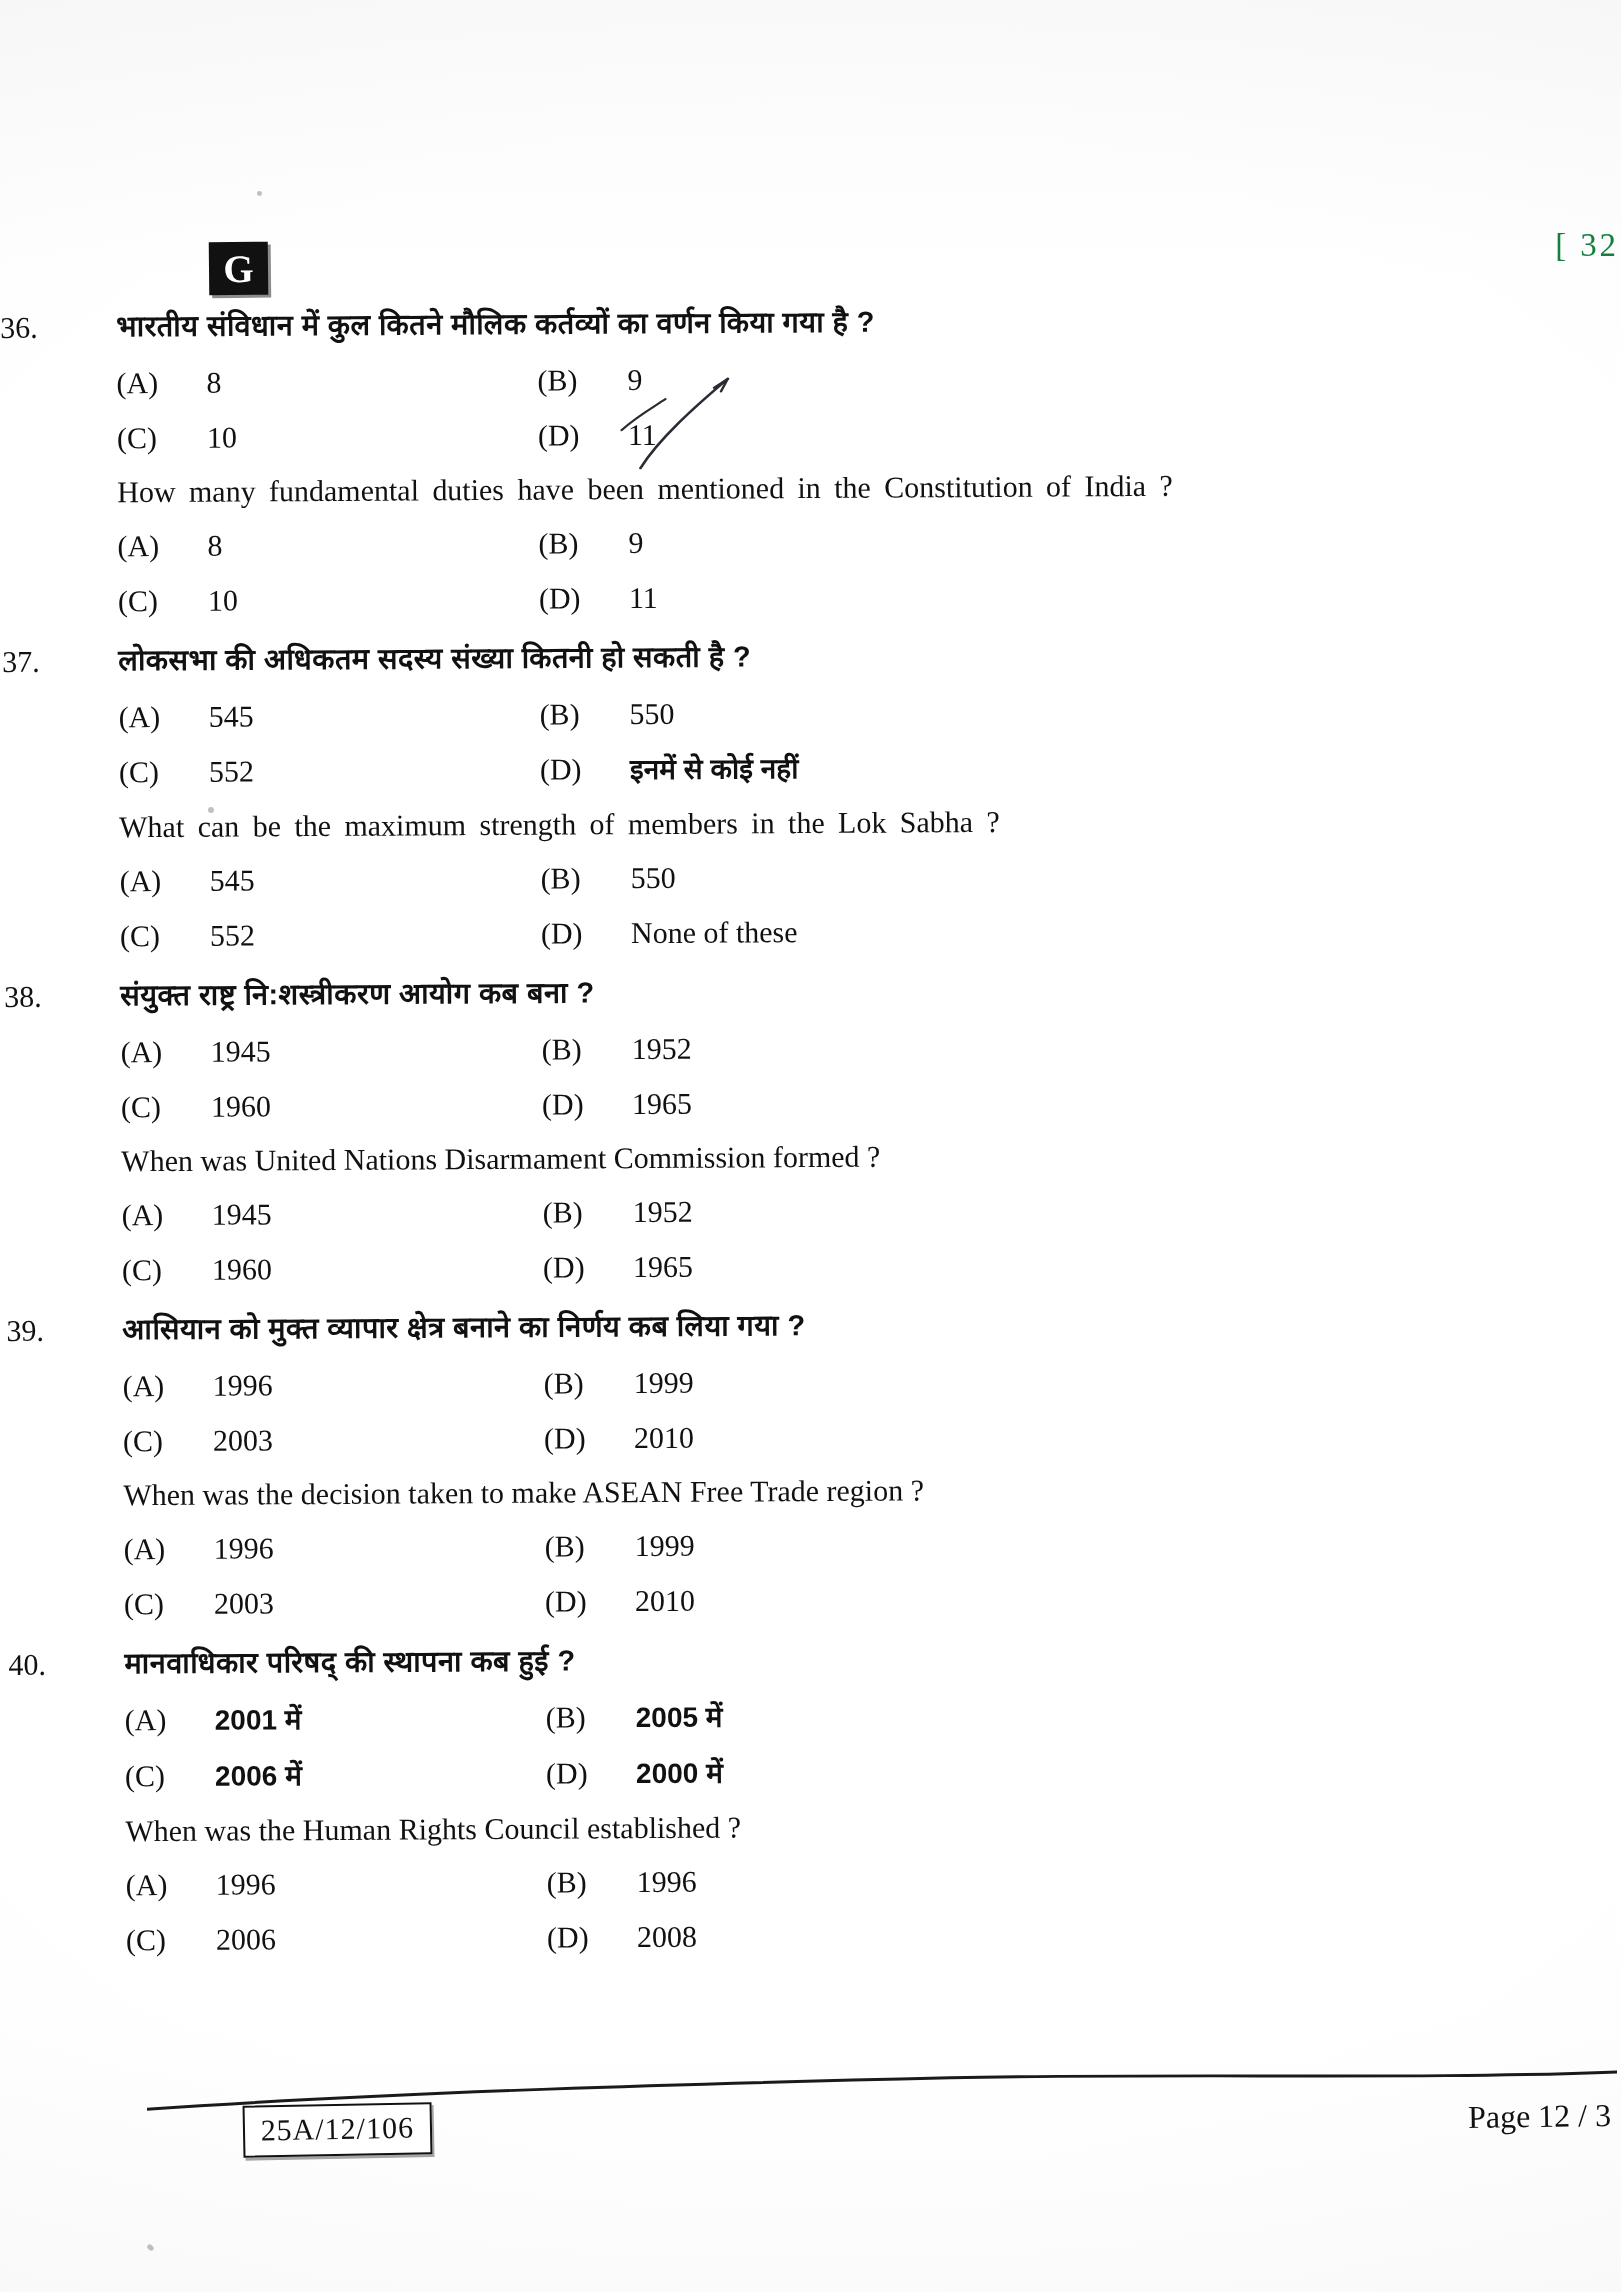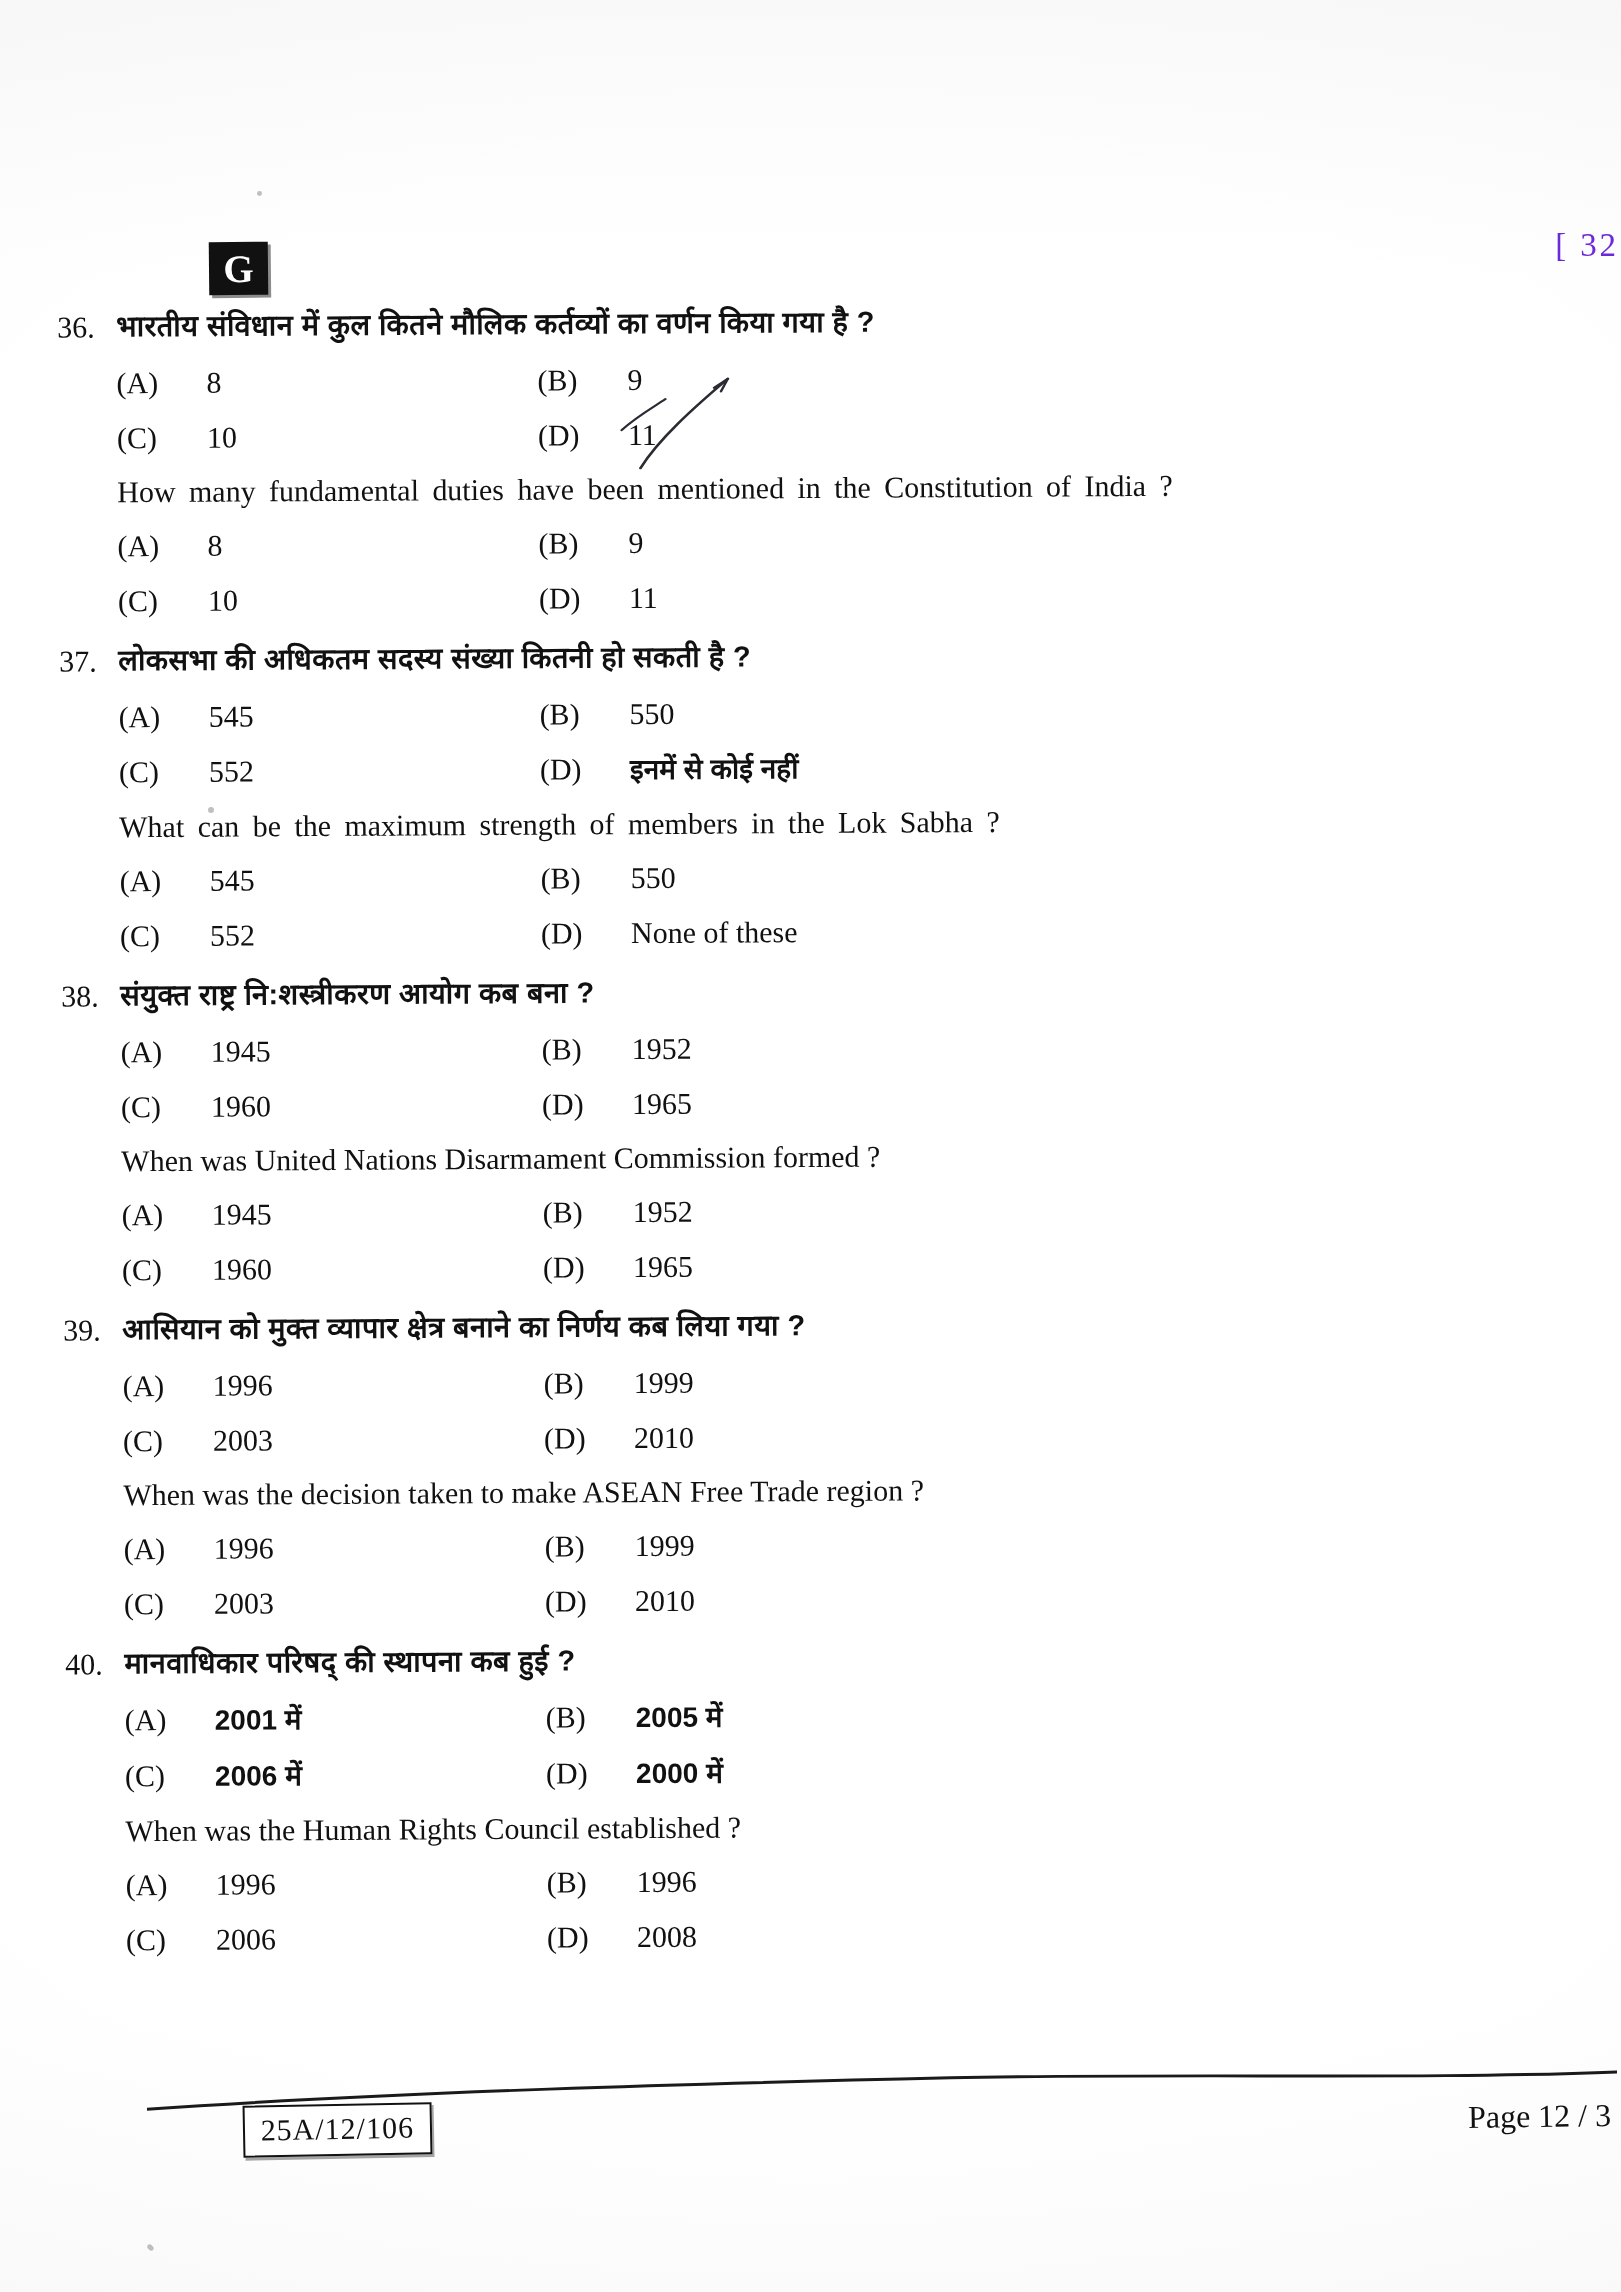--- a/index.html
+++ b/index.html
@@ -28,21 +28,21 @@
   }
 
   
   .corner-mark {
     position: absolute;
     top: 227px;
     right: 2px;
     font-size: 33px;
     letter-spacing: 2.9px;
     font-family: "Liberation Serif", serif;
-    color: #6d28d9;
+    color: #15803d;
     white-space: nowrap;
   }
 
   
   .g-badge {
     position: absolute;
     left: 209px;
     top: 242px;
     width: 59px;
     height: 53px;
@@ -68,21 +68,21 @@
 
   .qblock { position: relative; margin-bottom: 3.9px; }
 
   .qrow {
     display: flex;
     align-items: flex-start;
   }
   .qnum {
     width: 116px;
     flex: 0 0 116px;
-    text-align: right;
+    text-align: left;
     padding-right: 21.6px;
     font-size: 30px;
     line-height: 57px;
     box-sizing: border-box;
     font-family: "Liberation Serif", serif;
   }
   .qtext {
     flex: 1 1 auto;
     font-size: 30px;
     line-height: 57px;

